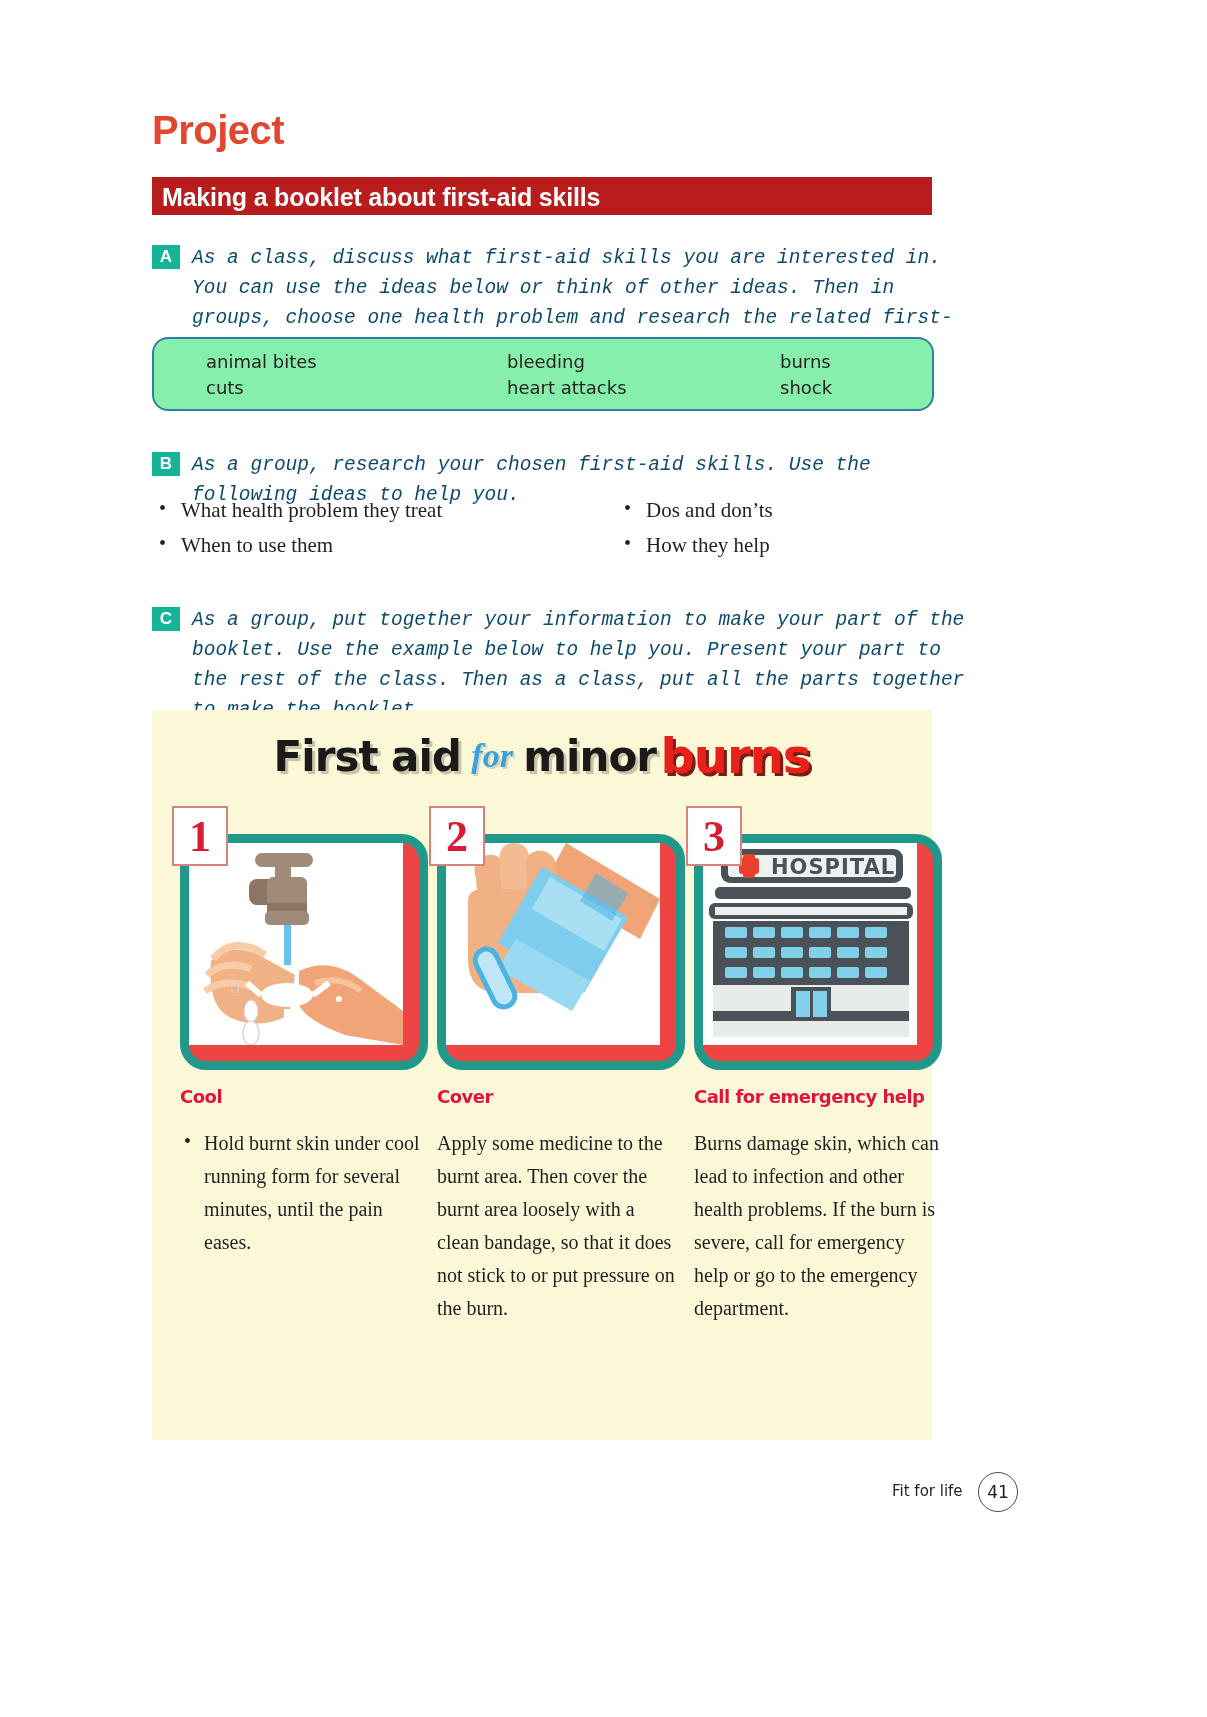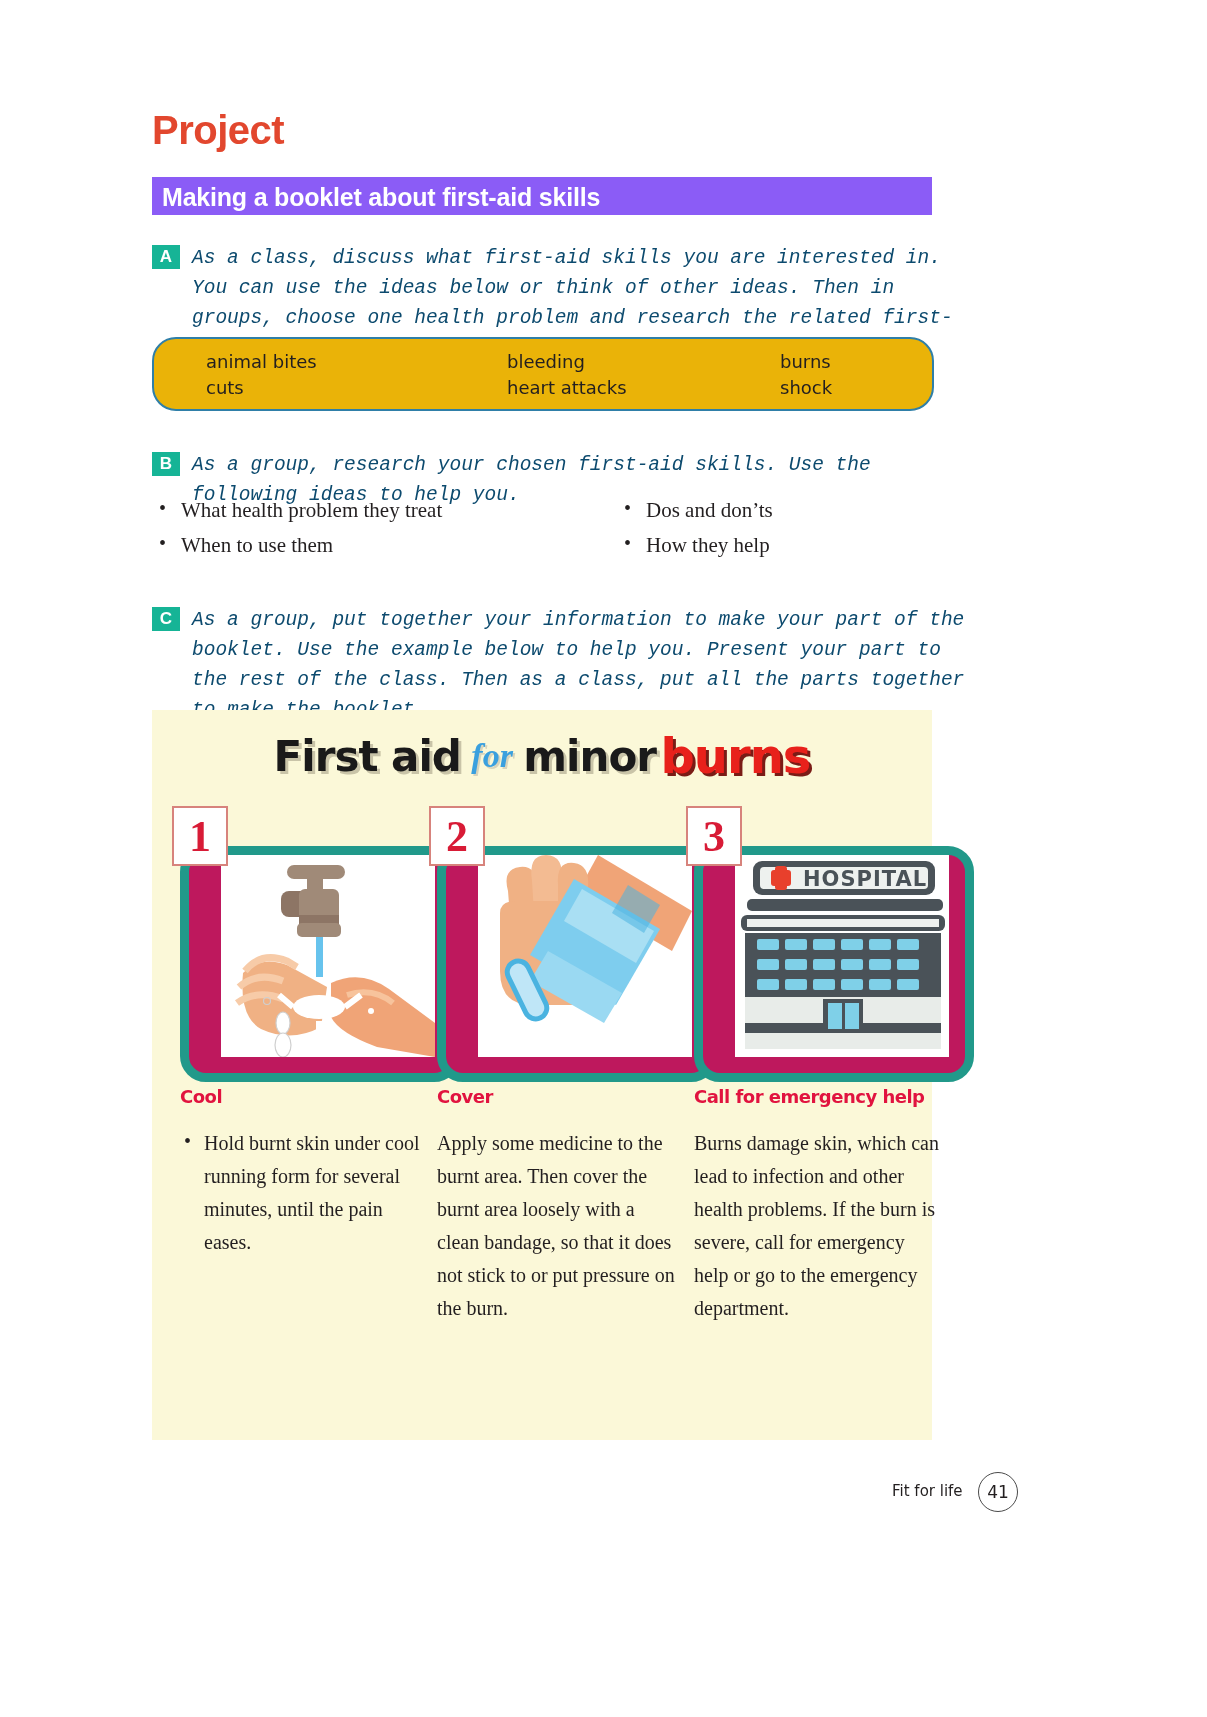--- a/index.html
+++ b/index.html
@@ -13,21 +13,21 @@
   .page{position:absolute;left:0;top:0;width:1207px;height:1717px;}
 
   
   .project-title{
     position:absolute;left:152px;top:108px;
     font-size:40px;font-weight:bold;color:#e2472e;
     letter-spacing:-0.5px;
   }
   .banner{
     position:absolute;left:152px;top:177px;width:780px;height:38px;
-    background:#8b5cf6;
+    background:#b91c1c;
   }
   .banner-text{
     position:absolute;left:10px;top:6px;
     color:#ffffff;font-size:25px;font-weight:bold;letter-spacing:-0.2px;
   }
 
   
   .task{position:absolute;}
   .task-badge{
     position:absolute;left:0;top:2px;
@@ -45,21 +45,21 @@
   #taskA{left:152px;top:243px;width:790px;}
   #taskA .task-text{width:780px;}
   #taskB{left:152px;top:450px;width:790px;}
   #taskB .task-text{width:790px;}
   #taskC{left:152px;top:605px;width:790px;}
   #taskC .task-text{width:780px;}
 
   
   .wordbox{
     position:absolute;left:152px;top:337px;width:778px;height:70px;
-    border:2px solid #2f7fa8;border-radius:24px;background:#eab308;
+    border:2px solid #2f7fa8;border-radius:16px;background:#86efac;
   }
   .wordbox-col{
     position:absolute;top:10px;
     font-size:18px;color:#231f20;line-height:26px;
     font-family:"DejaVu Sans", sans-serif;
   }
   .wc1{left:52px;}
   .wc2{left:353px;}
   .wc3{left:626px;}
 
@@ -90,24 +90,23 @@
   .pt-black{color:#1a1a1a;text-shadow:3px 3px 0 #c9c4a8;}
   .pt-for{
     font-family:"Liberation Serif", serif;font-style:italic;font-weight:bold;
     font-size:34px;color:#3aa0de;display:inline-block;vertical-align:middle;
     margin:0 6px;text-shadow:2px 2px 0 #d8d4bb;
   }
   .pt-red{color:#e8211b;font-size:48px;text-shadow:3px 3px 0 #7a1c16;}
 
   
   .panel{
-    position:absolute;top:136px;width:230px;height:218px;
-    border:9px solid #21998a;border-radius:26px;background:#be185d;
+    position:absolute;top:124px;width:230px;height:218px;
+    border:9px solid #21998a;border-radius:26px;background:#ef4444;
     overflow:hidden;
-    padding-left:32px;
   }
   #panel1{left:28px;}
   #panel2{left:285px;}
   #panel3{left:542px;}
 
   .numbadge{
     position:absolute;top:96px;width:52px;height:56px;
     background:#ffffff;border:2px solid #d7837c;
     display:flex;align-items:center;justify-content:center;
     font-family:"Liberation Serif", serif;font-weight:bold;

